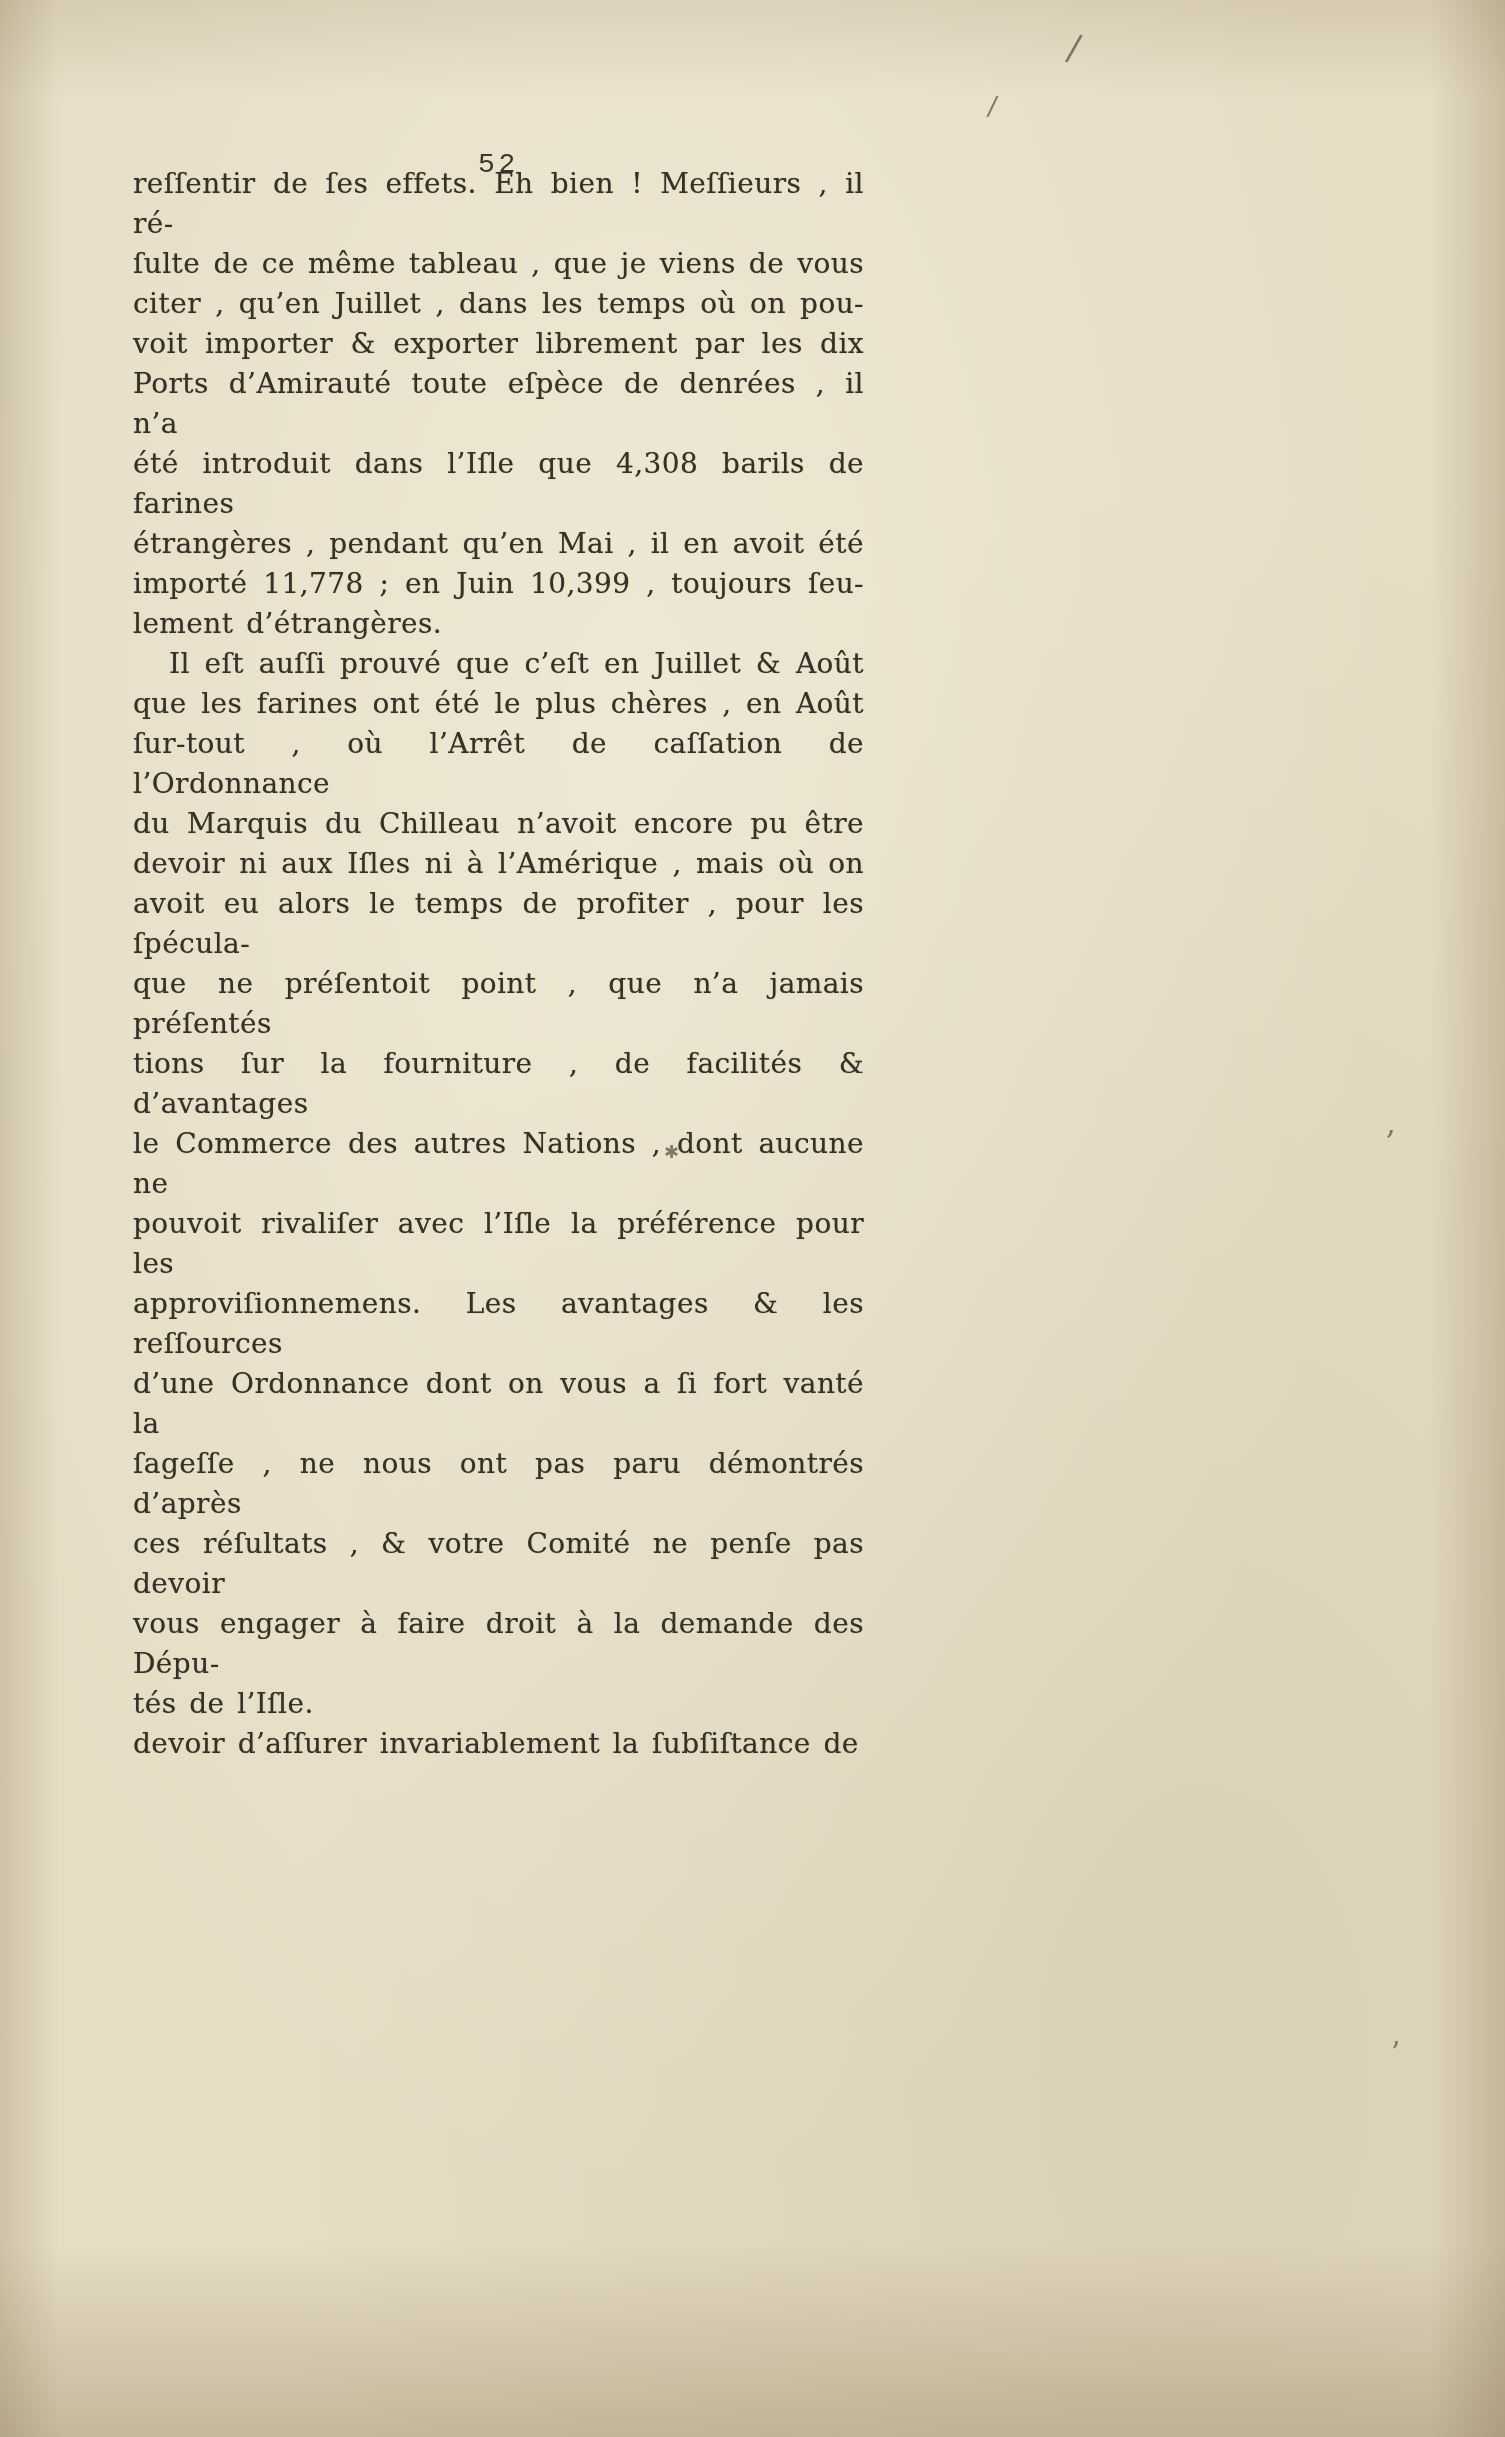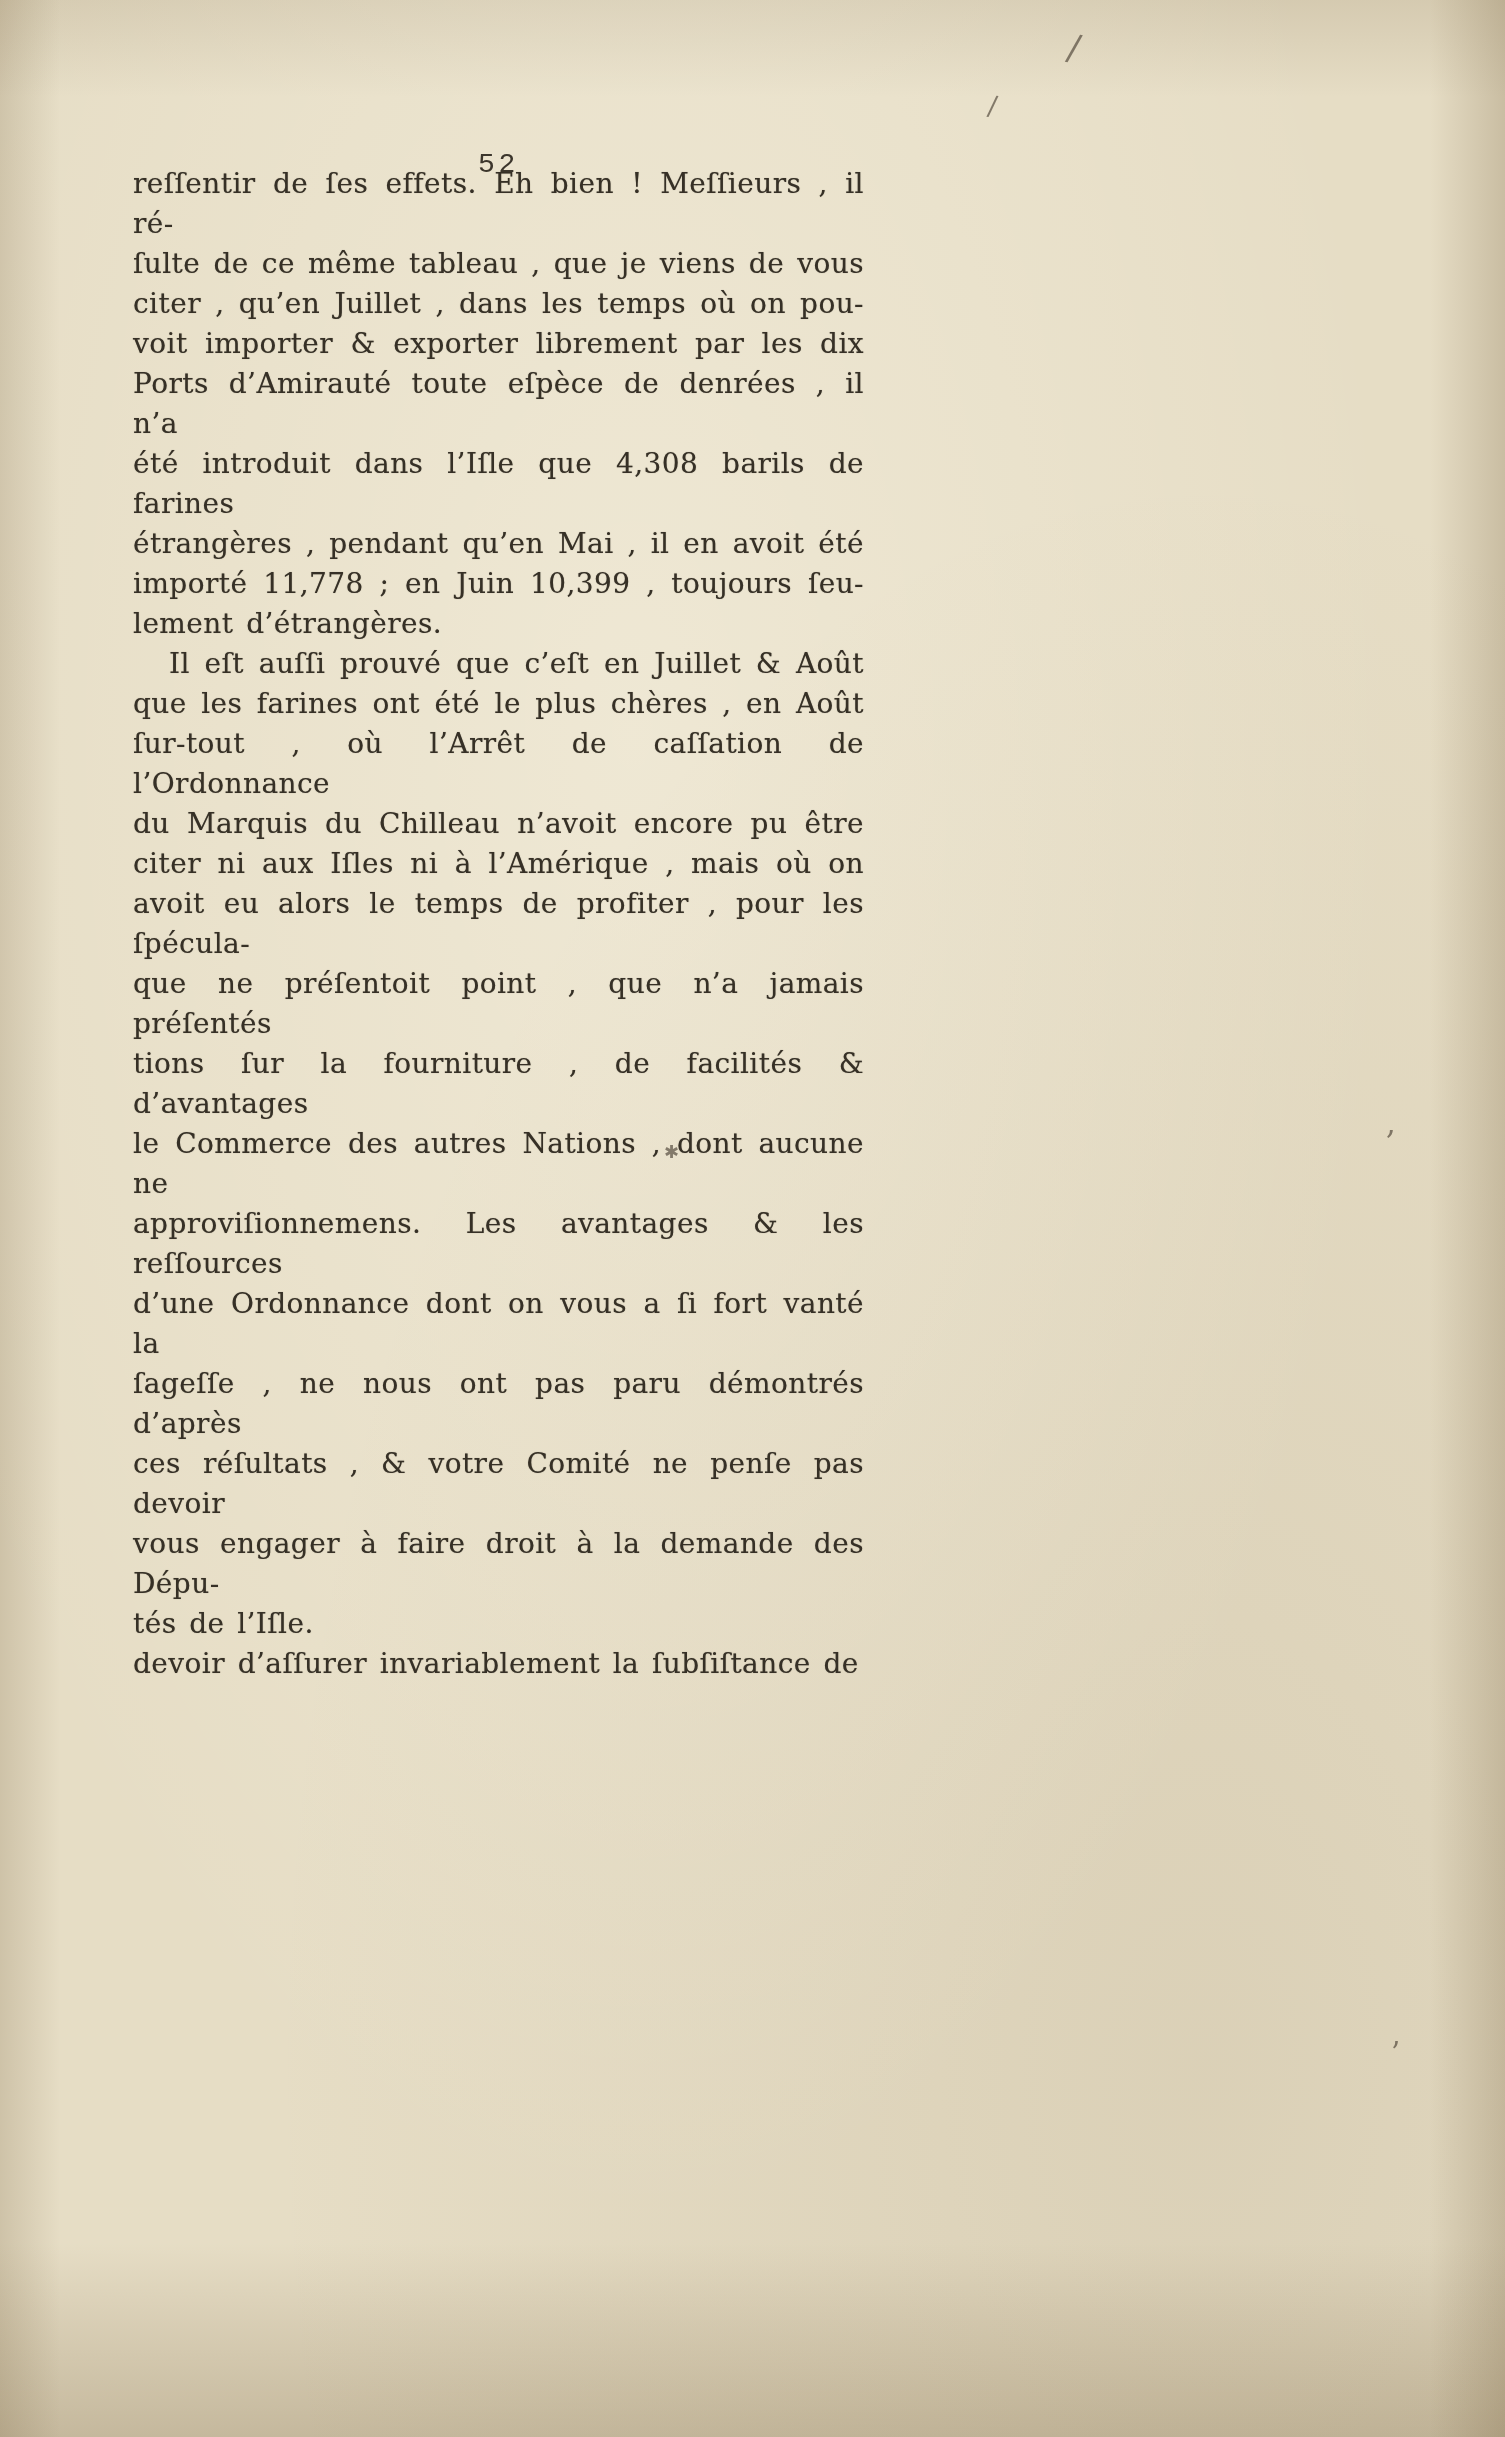--- a/index.html
+++ b/index.html
@@ -77,25 +77,26 @@
         <div class="line j">été introduit dans l’Iſle que 4,308 barils de farines</div>
         <div class="line j">étrangères , pendant qu’en Mai , il en avoit été</div>
         <div class="line j">importé 11,778 ; en Juin 10,399 , toujours ſeu-</div>
         <div class="line">lement d’étrangères.</div>
       </div>
       <div class="paragraph">
         <div class="line j indent">Il eſt auſſi prouvé que c’eſt en Juillet &amp; Août</div>
         <div class="line j">que les farines ont été le plus chères , en Août</div>
         <div class="line j">ſur-tout , où l’Arrêt de caſſation de l’Ordonnance</div>
         <div class="line j">du Marquis du Chilleau n’avoit encore pu être</div>
-        <div class="line j">citer ni aux Iſles ni à l’Amérique , mais où on</div>
+        <div class="line j">devoir ni aux Iſles ni à l’Amérique , mais où on</div>
         <div class="line j">avoit eu alors le temps de profiter , pour les ſpécula-</div>
         <div class="line j">que ne préſentoit point , que n’a jamais préſentés</div>
         <div class="line j">tions ſur la fourniture , de facilités &amp; d’avantages</div>
         <div class="line j">le Commerce des autres Nations , dont aucune ne</div>
+        <div class="line j">pouvoit rivaliſer avec l’Iſle la préférence pour les</div>
         <div class="line j">approviſionnemens. Les avantages &amp; les reſſources</div>
         <div class="line j">d’une Ordonnance dont on vous a ſi fort vanté la</div>
         <div class="line j">ſageſſe , ne nous ont pas paru démontrés d’après</div>
         <div class="line j">ces réſultats , &amp; votre Comité ne penſe pas devoir</div>
         <div class="line j">vous engager à faire droit à la demande des Dépu-</div>
         <div class="line">tés de l’Iſle.</div>
       </div>
       <div class="paragraph">
         <div class="line">devoir d’aſſurer invariablement la ſubſiſtance de</div>
       </div>

